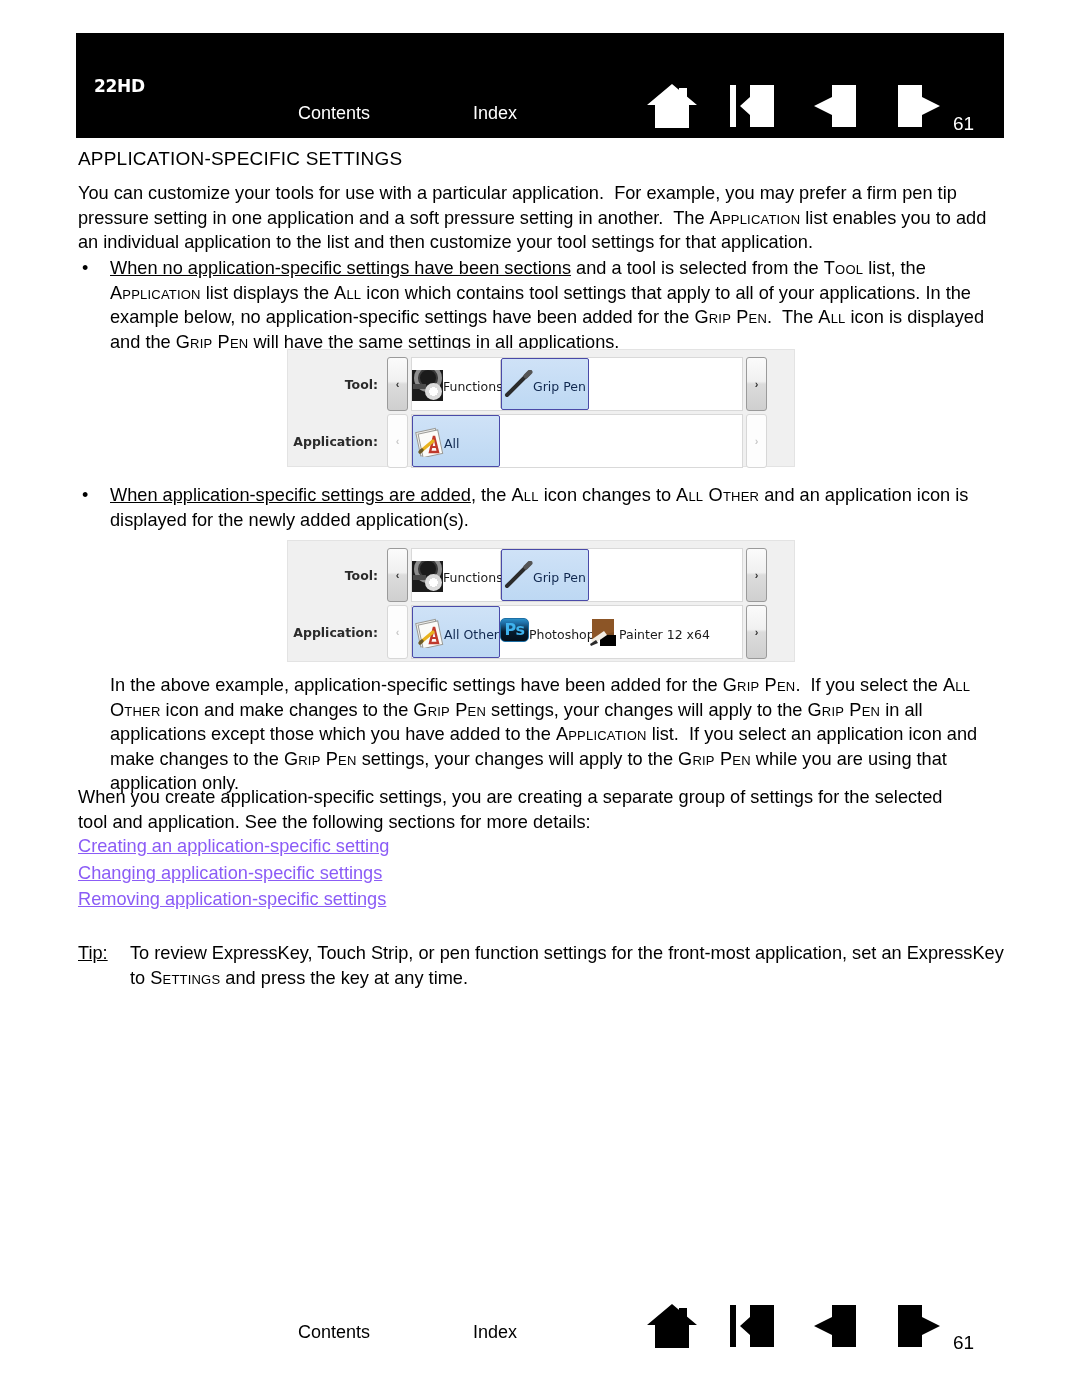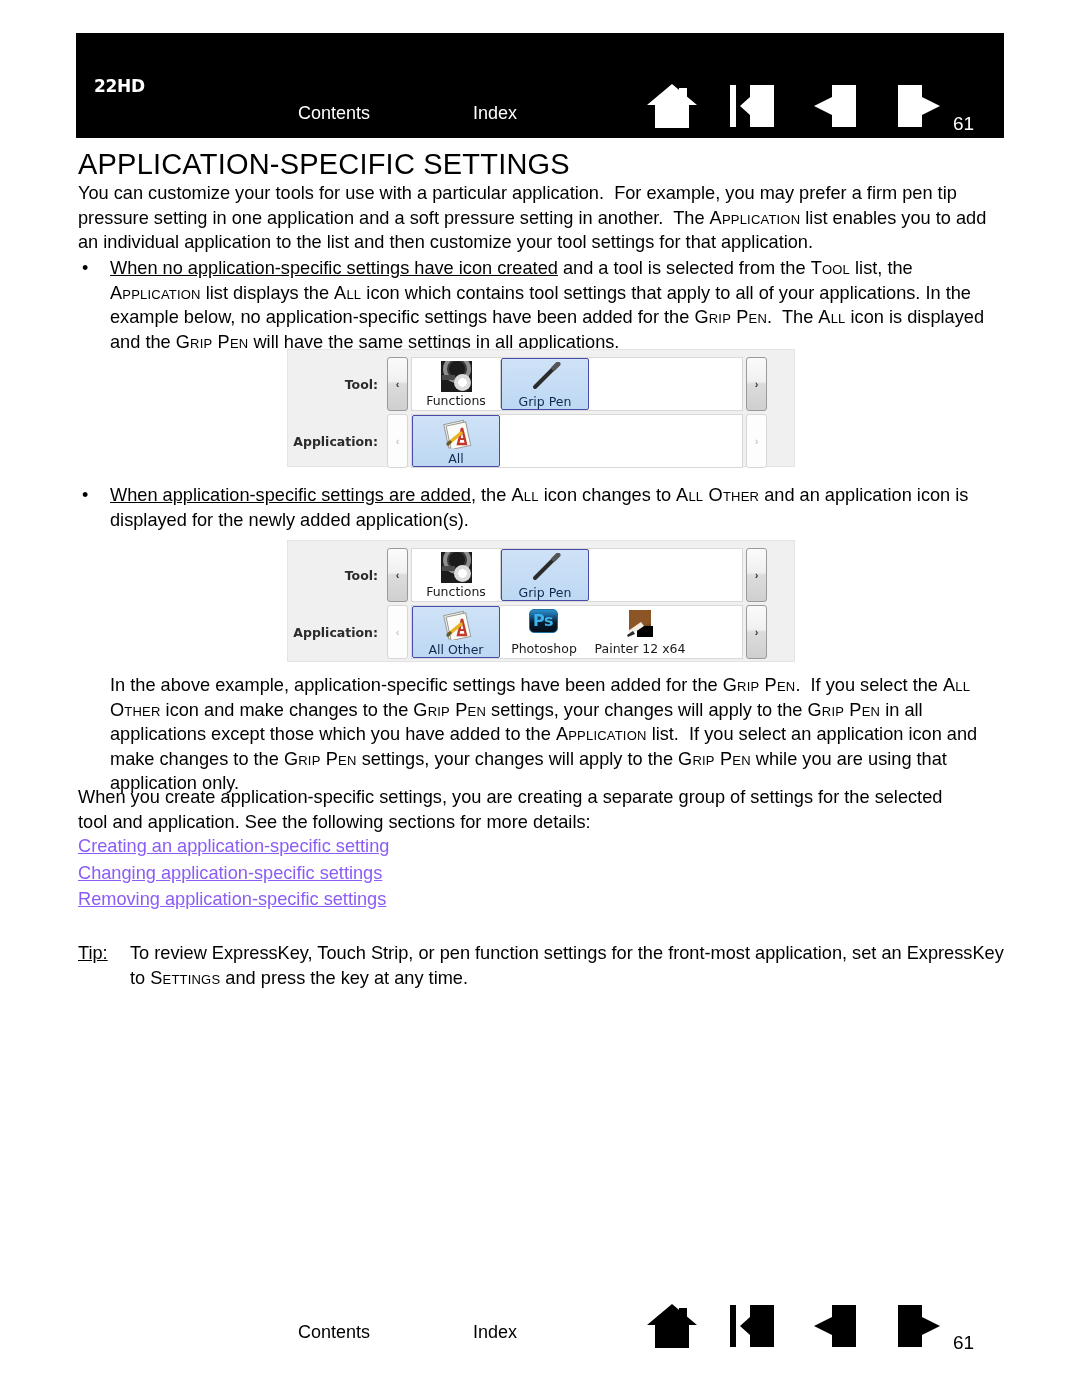--- a/index.html
+++ b/index.html
@@ -57,21 +57,21 @@
 
   .hdr-icons { position:absolute; left:570px; top:50px; display:flex; align-items:center; gap:30px; }
   .hdr-pageno { position:absolute; left:877px; top:80px; color:#fff; font-size:19px; }
 
   
   .nav-ico { display:block; }
 
   
   .page-title {
     position:absolute; left:78px; top:148px;
-    font-size:29px; font-weight:400;
+    font-size:19px; font-weight:400;
     letter-spacing:0.2px;
     font-family:"Liberation Sans", sans-serif;
   }
   p.body, div.body {
     position:absolute;
     font-size:18.2px;
     line-height:24.6px;
     text-align:left;
     margin:0;
     font-family:"Liberation Sans", sans-serif;
@@ -152,21 +152,21 @@
     flex:1;
     background:#ffffff;
     border:1px solid #d9d9d9;
     display:flex;
     align-items:stretch;
     overflow:hidden;
   }
 
   .cell {
     width:88px; flex:none;
-    display:flex; flex-direction:column;
+    display:flex; 
     align-items:center; justify-content:flex-start;
     padding-top:3px;
     position:relative;
   }
   .cell .clabel {
     font-size:12.5px;
     font-family:"DejaVu Sans", sans-serif;
     color:#1a1a1a;
     margin-top:1px;
     white-space:nowrap;
@@ -273,21 +273,21 @@
 
 <div class="body para1">
   You can customize your tools for use with a particular application.&nbsp; For example, you may prefer a firm pen
   tip pressure setting in one application and a soft pressure setting in another.&nbsp; The <span class="sc">Application</span> list enables
   you to add an individual application to the list and then customize your tool settings for that application.
 </div>
 
 <div class="bullet-row b1">
   <div class="bullet-dot">•</div>
   <div class="bullet-txt">
-    <span class="ul">When no application-specific settings have icon created</span>
+    <span class="ul">When no application-specific settings have been sections</span>
     and a tool is selected from the <span class="sc">Tool</span> list, the
     <span class="sc">Application</span> list displays the <span class="sc">All</span> icon which contains tool settings that apply to all of your applications.
     In the example below, no application-specific settings have been added for the <span class="sc">Grip Pen</span>.&nbsp; The <span class="sc">All</span> icon
     is displayed and the <span class="sc">Grip Pen</span> will have the same settings in all applications.
   </div>
 </div>
 
 <div class="widget w1">
   <div class="wrow">
     <div class="wlabel">Tool:</div>

